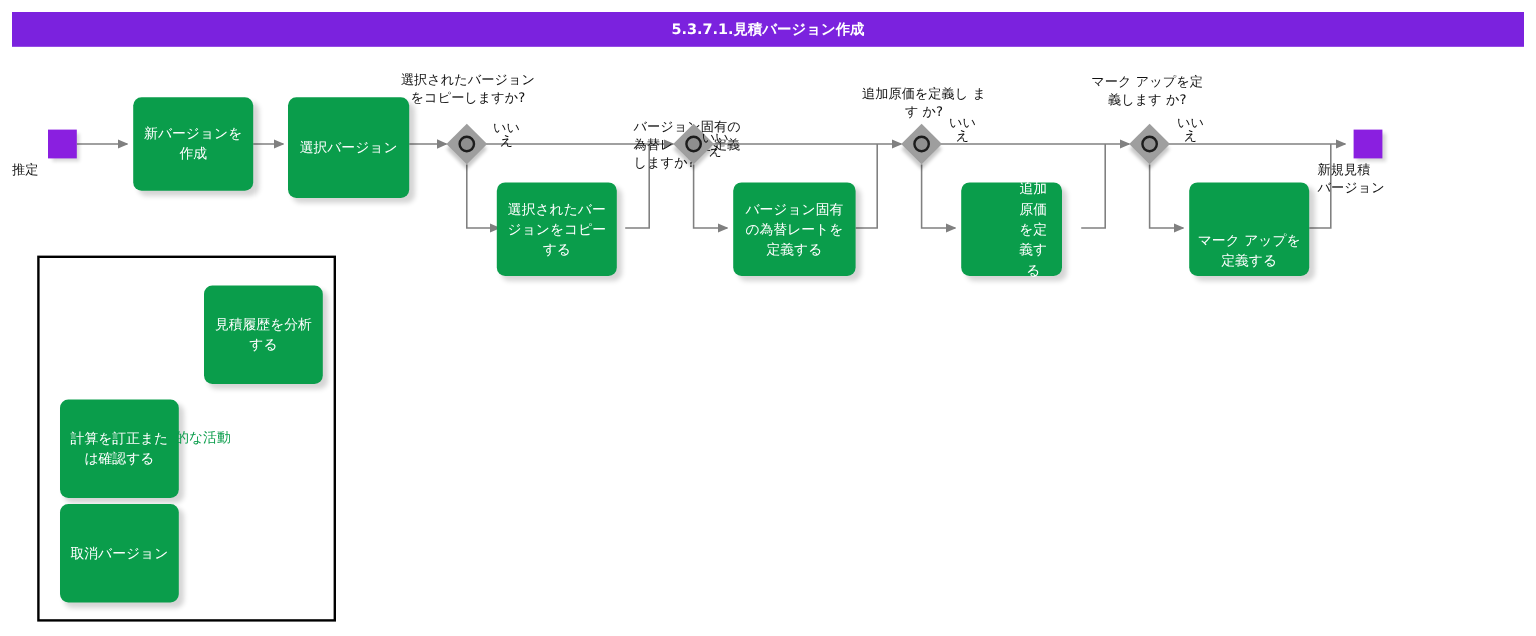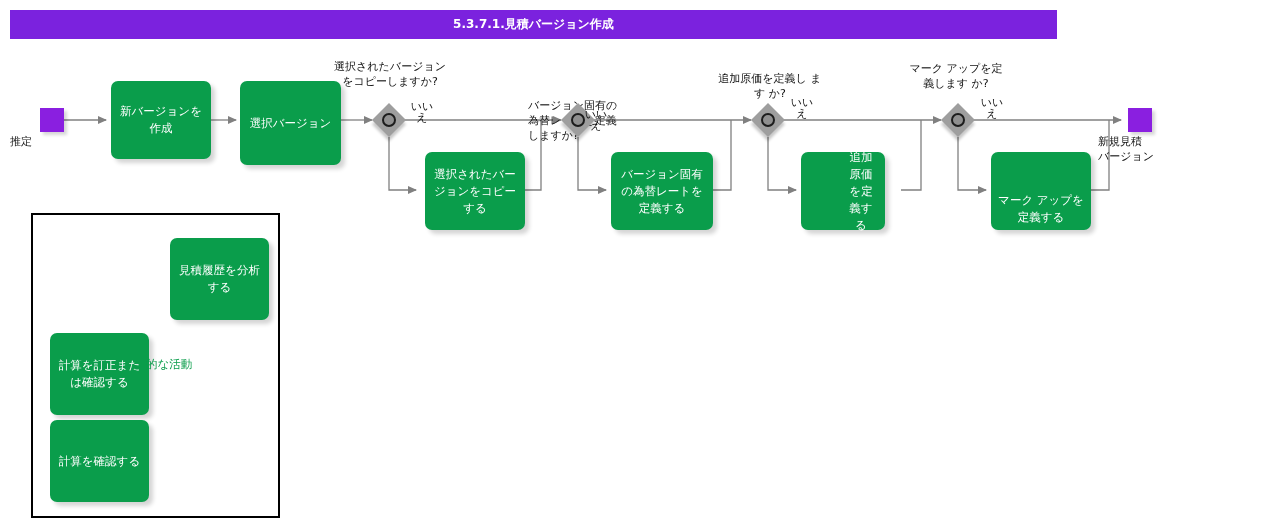--- a/index.html
+++ b/index.html
@@ -13,21 +13,21 @@
     position: relative;
     overflow: hidden;
     font-family: "DejaVu Sans", "Liberation Sans", sans-serif;
   }
 
   
   #title-bar {
     position: absolute;
     left: 10px;
     top: 10px;
-    width: 1047px;
+    width: 1260px;
     height: 29px;
     background: #7B22DE;
     display: flex;
     align-items: center;
     justify-content: center;
   }
   #title-bar .title-text {
     color: #ffffff;
     font-size: 12px;
     font-weight: bold;
@@ -214,21 +214,21 @@
     <span class="task-text">選択バージョン</span>
   </div>
 
   <div class="gw-label" style="left:334px; top:20px; width:112px;">選択されたバージョンをコピーしますか?</div>
   <div class="gateway-node" style="left:373px; top:65px;">
     <div class="diamond"></div>
     <div class="ring"></div>
   </div>
   <div class="branch-label" style="left:409px; top:62px;">いいえ</div>
 
-  <div class="node task-node" style="left:425px; top:113px; width:100px; height:78px;">
+  <div class="node task-node" style="left:414px; top:113px; width:100px; height:78px;">
     <span class="task-text">選択されたバージョンをコピーする</span>
   </div>
 
   <div class="gw-label" style="left:528px; top:59px; width:100px; text-align:left;">バージョン固有の為替レートを定義しますか?</div>
   <div class="gateway-node" style="left:562px; top:65px;">
     <div class="diamond"></div>
     <div class="ring"></div>
   </div>
   <div class="branch-label" style="left:583px; top:70px;">いいえ</div>
 
@@ -267,18 +267,18 @@
 
   <div class="node task-node" style="left:170px; top:199px; width:99px; height:82px;">
     <span class="task-text">見積履歴を分析する</span>
   </div>
 
   <div class="node task-node" style="left:50px; top:294px; width:99px; height:82px;">
     <span class="task-text">計算を訂正または確認する</span>
   </div>
 
   <div class="node task-node" style="left:50px; top:381px; width:99px; height:82px;">
-    <span class="task-text">計算を確認する</span>
+    <span class="task-text">取消バージョン</span>
   </div>
 
   <div id="legend-caption">的な活動</div>
 
 </div>
 
 </body></html>

